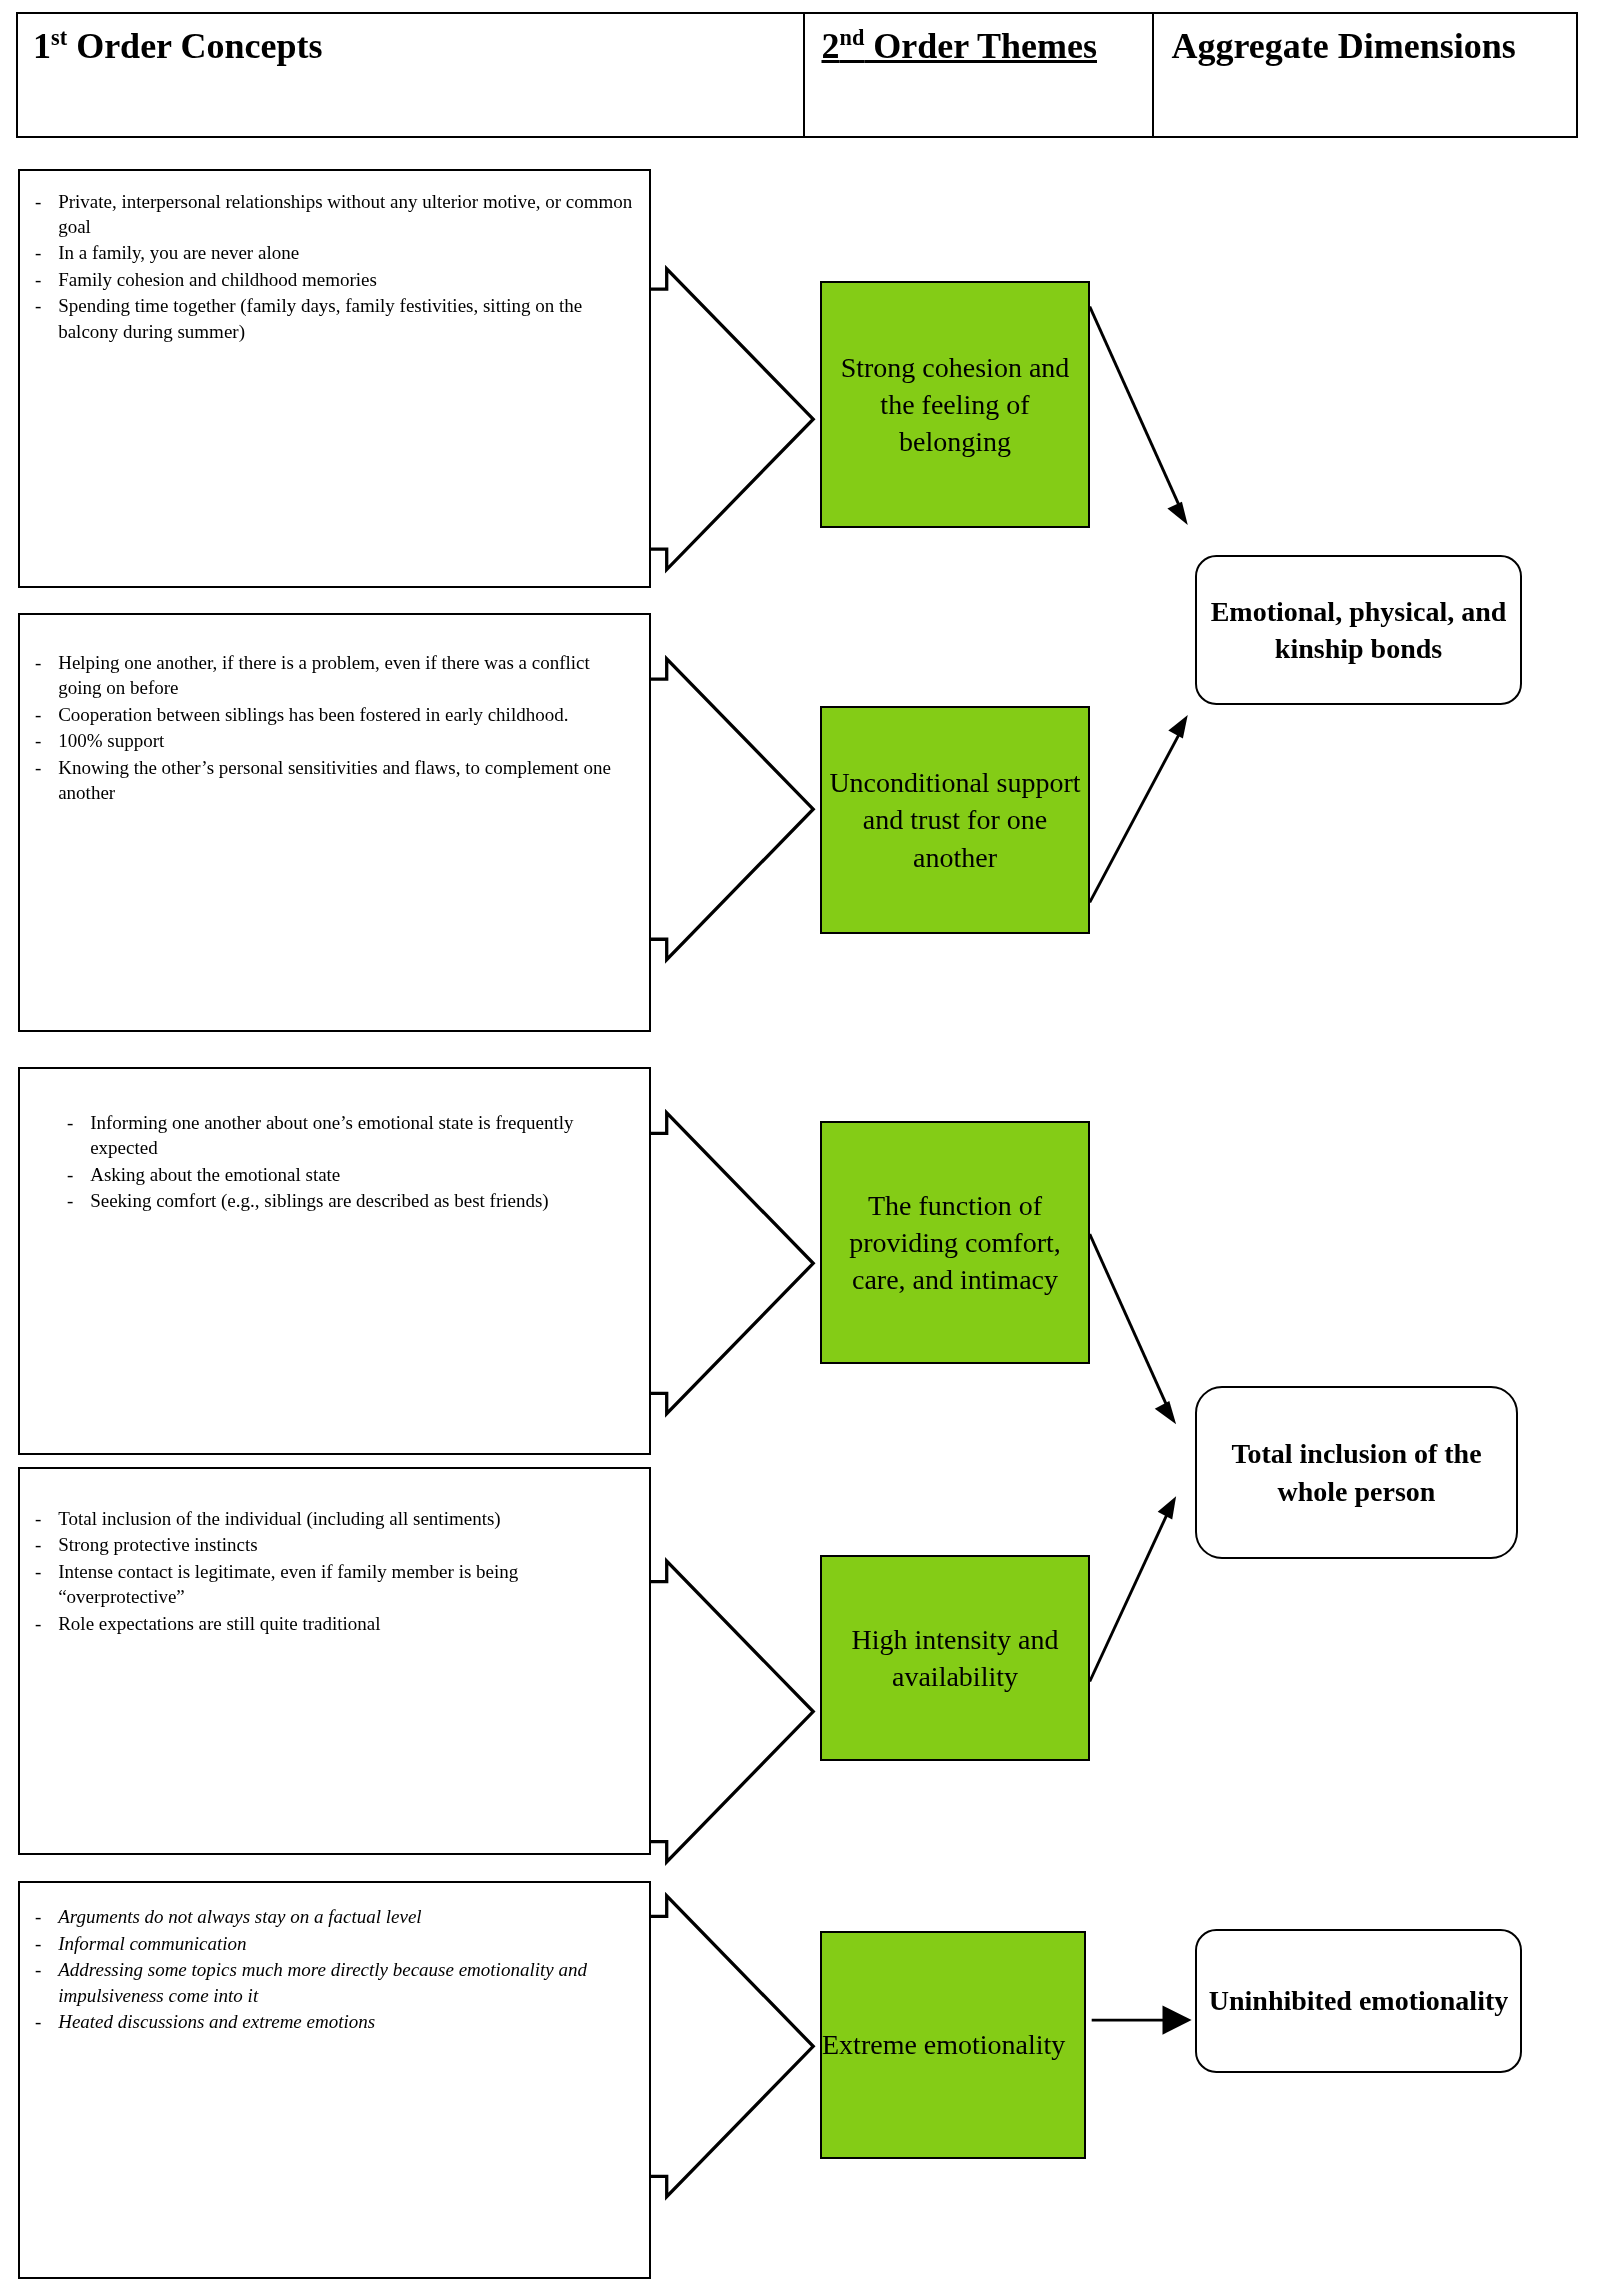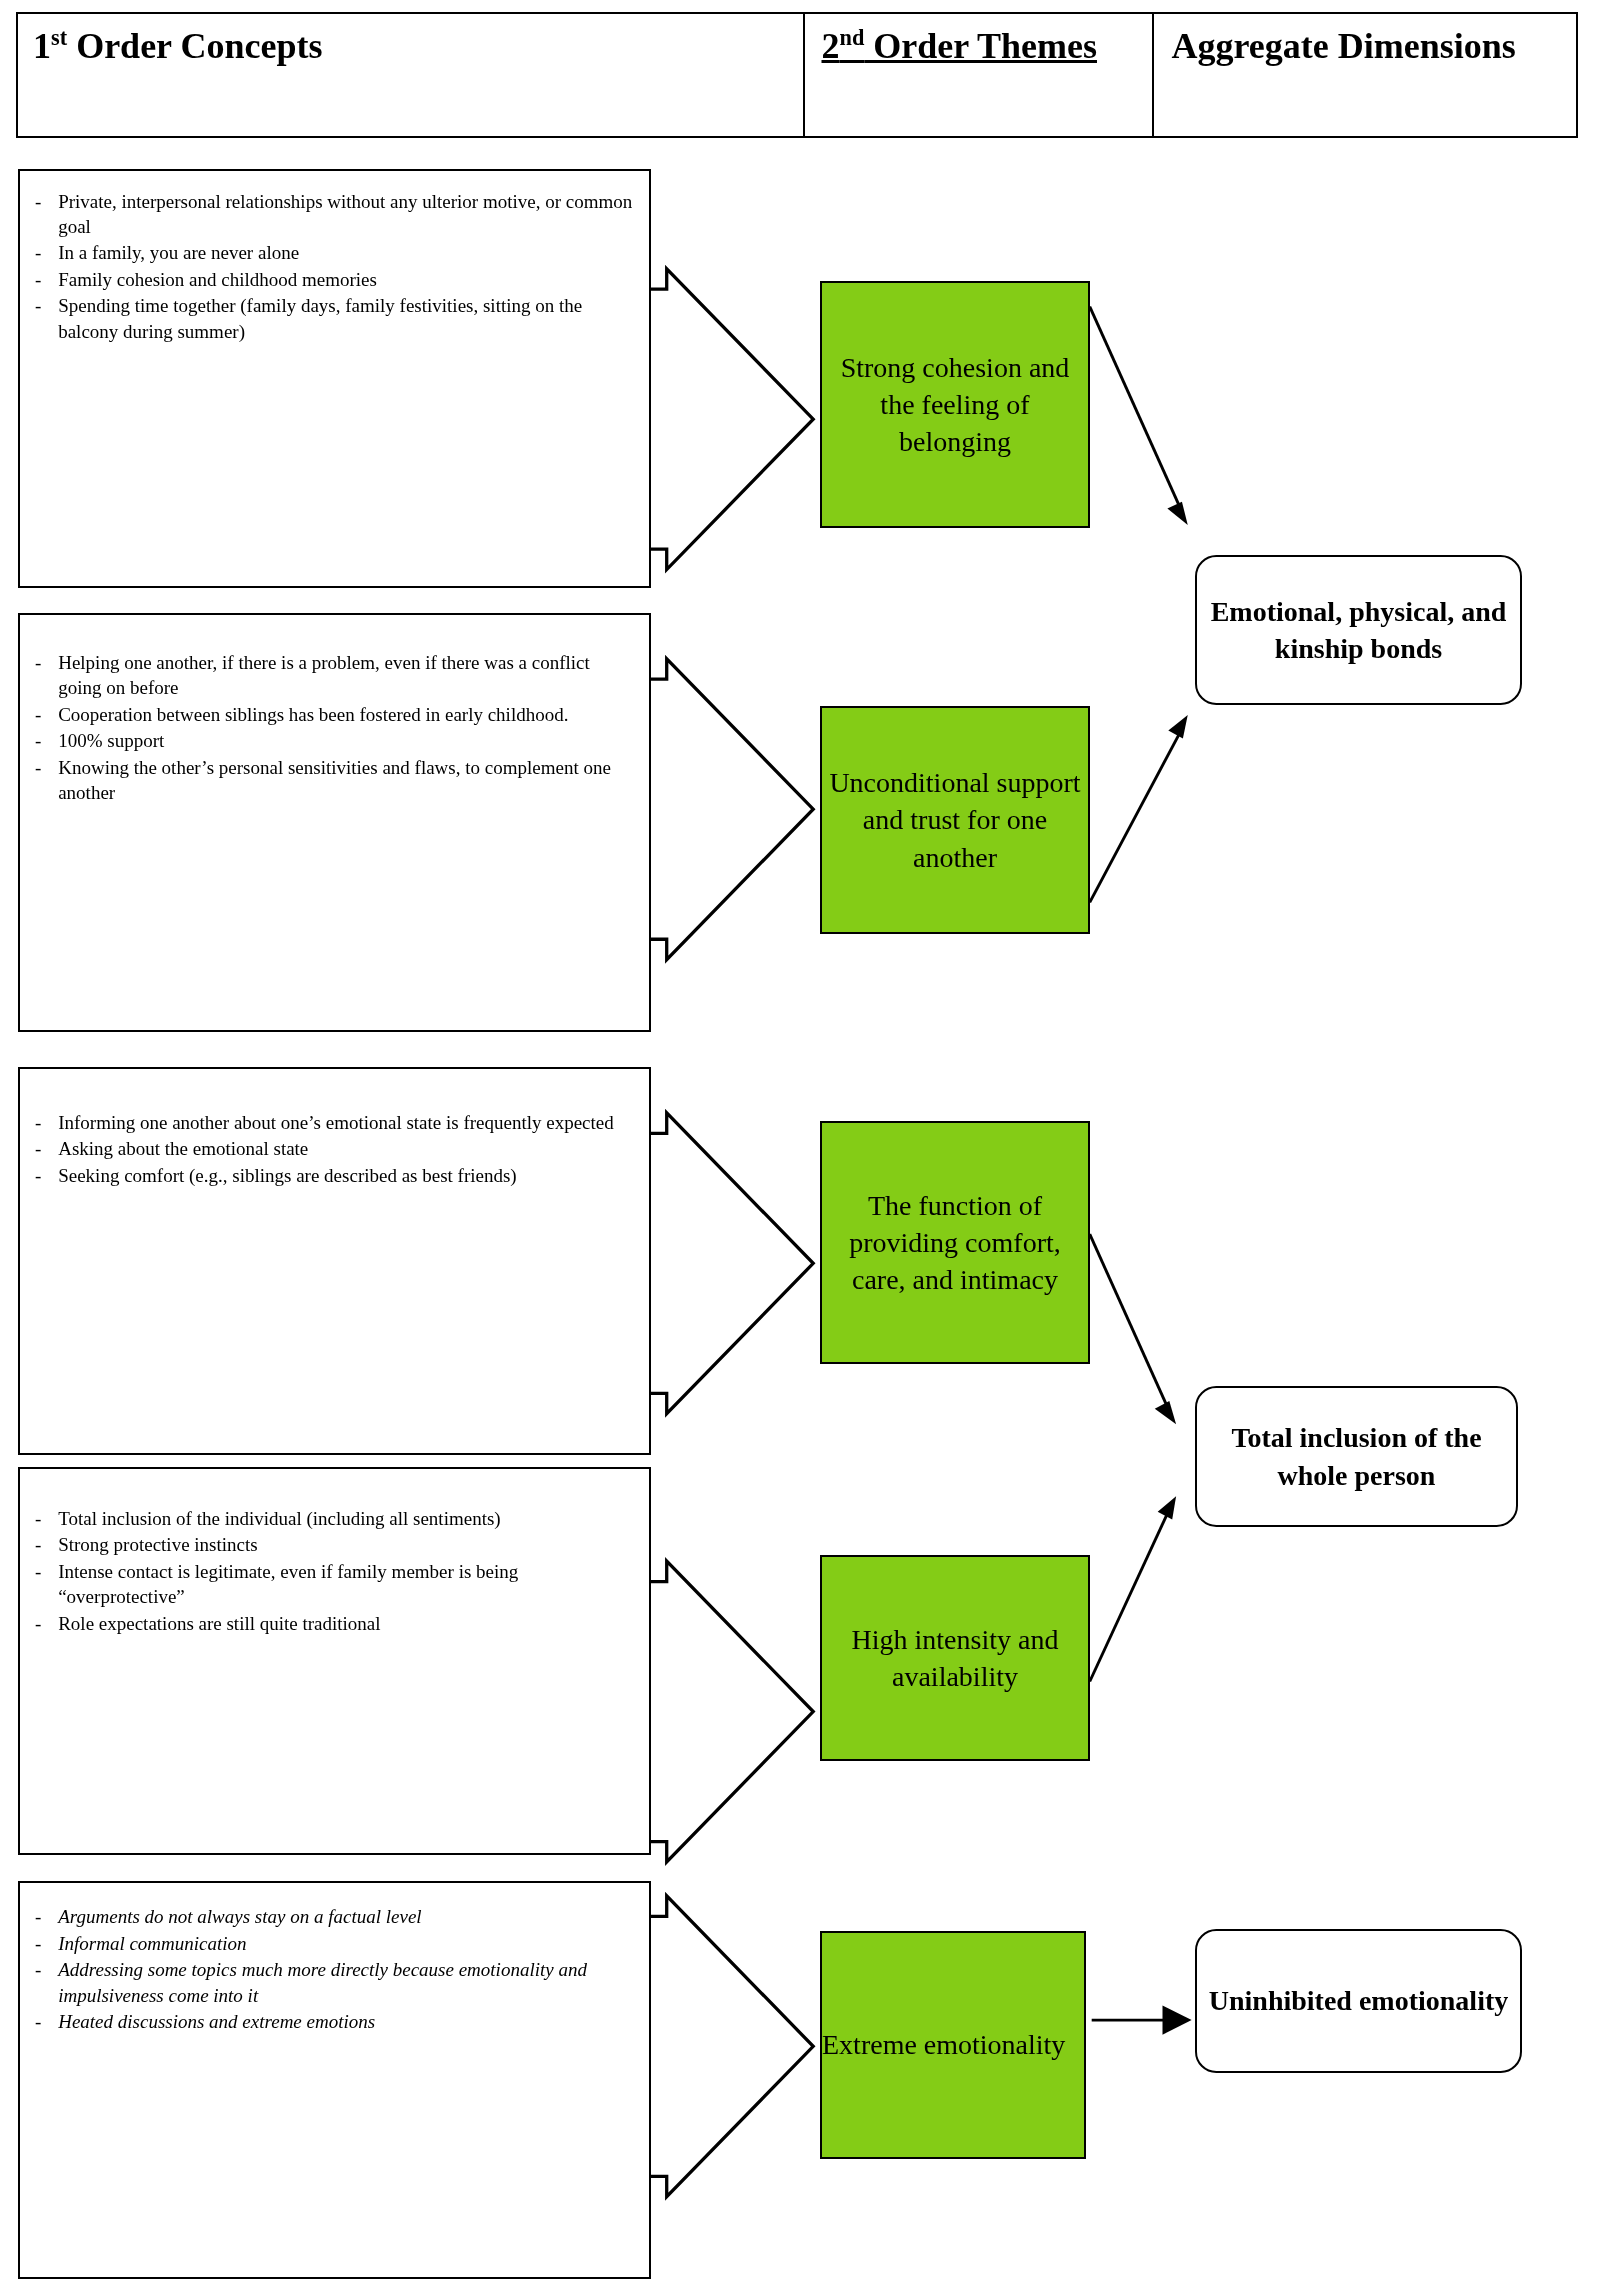--- a/index.html
+++ b/index.html
@@ -197,21 +197,21 @@
 
   <div class="concept-box" style="left:17.5px; top:613px; width:633px; height:419px;">
     <ul class="concept-list" style="margin:35px 15.5px 0 9.7px;">
       <li>Helping one another, if there is a problem, even if there was a conflict going on before</li>
       <li>Cooperation between siblings has been fostered in early childhood.</li>
       <li>100% support</li>
       <li>Knowing the other’s personal sensitivities and flaws, to complement one another</li>
     </ul>
   </div>
 
-  <div class="concept-box" style="left:17.5px; top:1067px; width:633px; height:388px;">
+  <div class="concept-box" style="left:17.5px; top:1067px; width:633px; height:388px;padding-left:32px;">
     <ul class="concept-list" style="margin:41px 15.5px 0 9.7px;">
       <li>Informing one another about one’s emotional state is frequently expected</li>
       <li>Asking about the emotional state</li>
       <li>Seeking comfort (e.g., siblings are described as best friends)</li>
     </ul>
   </div>
 
   <div class="concept-box" style="left:17.5px; top:1467px; width:633px; height:388px;">
     <ul class="concept-list" style="margin:37px 15.5px 0 9.7px;">
       <li>Total inclusion of the individual (including all sentiments)</li>
@@ -247,21 +247,21 @@
   </div>
 
   <div class="theme-box" style="left:820px; top:1931px; width:266px; height:228px;">
     <span>Extreme emotionality</span>
   </div>
 
   <div class="agg-box" style="left:1195px; top:555px; width:327px; height:150px;">
     <span>Emotional, physical, and kinship bonds</span>
   </div>
 
-  <div class="agg-box" style="left:1195px; top:1386px; width:323px; height:141px;">
+  <div class="agg-box" style="left:1195px; top:1386px; width:323px; height:173px;border-radius:27px;">
     <span>Total inclusion of the whole person</span>
   </div>
 
   <div class="agg-box" style="left:1195px; top:1929px; width:327px; height:144px;">
     <span>Uninhibited emotionality</span>
   </div>
 
 </div>
 
 

